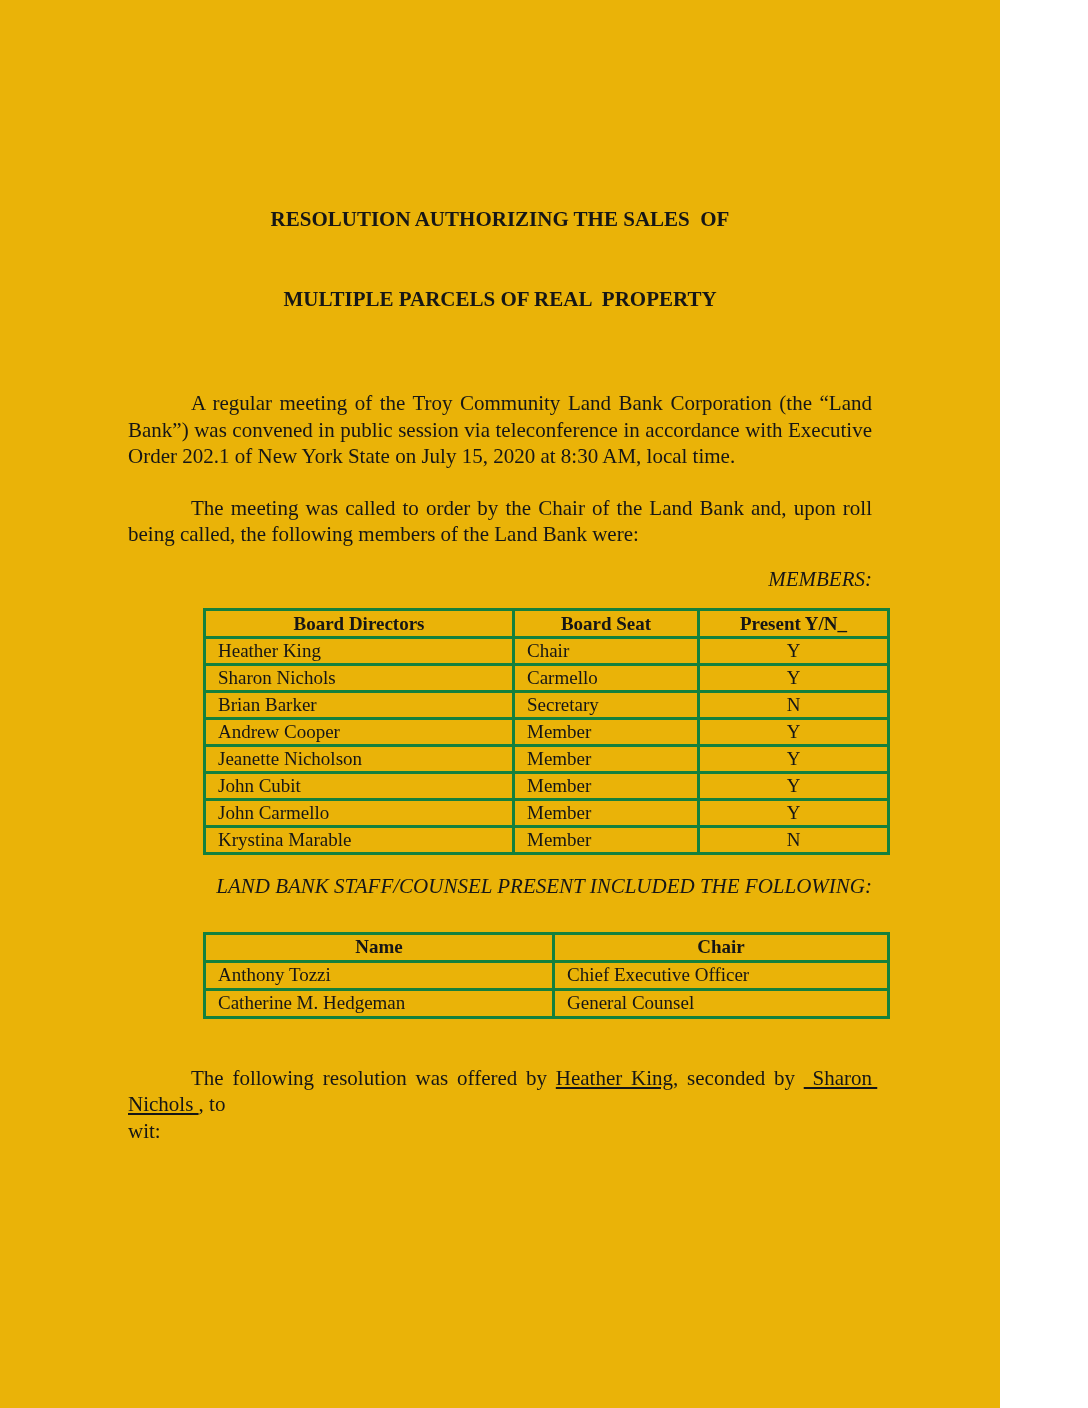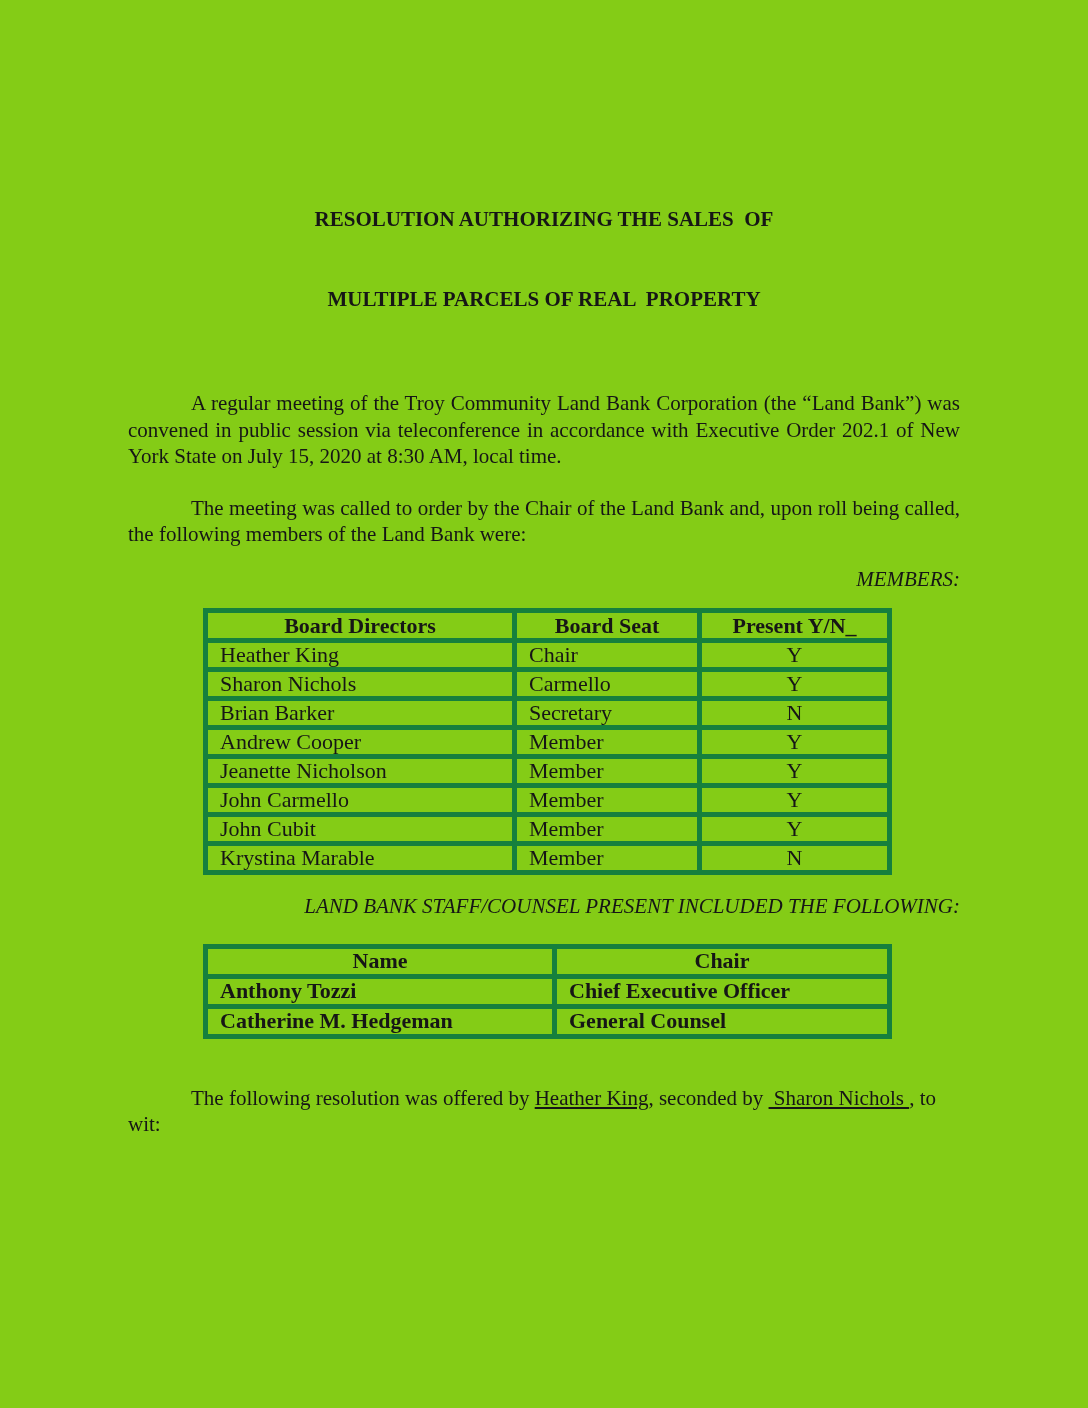--- a/index.html
+++ b/index.html
@@ -2,23 +2,23 @@
 <html><head>
 <meta charset="utf-8">
 <style>
   html, body {
     margin: 0;
     padding: 0;
     background: #ffffff;
   }
   .page {
     position: relative;
-    width: 1088px;
+    width: 1000px;
     height: 1408px;
-    background: #84cc16;
+    background: #eab308;
     overflow: hidden;
     font-family: "Liberation Serif", "DejaVu Serif", serif;
     color: #161616;
     font-size: 21px;
     line-height: 26.5px;
   }
   .content {
     padding: 153px 128px 0 128px;
   }
   .doc-title {
@@ -39,43 +39,42 @@
   }
   .staff-heading {
   }
   table.doc-table {
     border-collapse: collapse;
     table-layout: fixed;
     width: 684px;
     margin: 16px 0 0 75px;
   }
   table.staff-table {
-    margin-top: 24px;
+    margin-top: 32px;
   }
   .doc-table th,
   .doc-table td {
-    border: 5px solid #15803d;
-    font-size: 22px;
+    border: 3px solid #15803d;
+    font-size: 19px;
     line-height: 24px;
     overflow: hidden;
   }
   .doc-table th {
     font-weight: bold;
     text-align: center;
     height: 25px;
     padding: 0;
   }
   .doc-table td {
     height: 24px;
     padding: 0 0 0 12px;
     text-align: left;
   }
   .staff-table td {
     height: 25px;
-    font-weight: bold;
   }
   .members-table td:nth-child(3) {
     text-align: center;
     padding-left: 0;
   }
   .closing-para {
     margin-top: 46px;
   }
   .u {
     text-decoration: underline;
@@ -135,26 +134,26 @@
             <td>Andrew Cooper</td>
             <td>Member</td>
             <td>Y</td>
           </tr>
           <tr>
             <td>Jeanette Nicholson</td>
             <td>Member</td>
             <td>Y</td>
           </tr>
           <tr>
-            <td>John Carmello</td>
+            <td>John Cubit</td>
             <td>Member</td>
             <td>Y</td>
           </tr>
           <tr>
-            <td>John Cubit</td>
+            <td>John Carmello</td>
             <td>Member</td>
             <td>Y</td>
           </tr>
           <tr>
             <td>Krystina Marable</td>
             <td>Member</td>
             <td>N</td>
           </tr>
         </tbody>
     </table>

